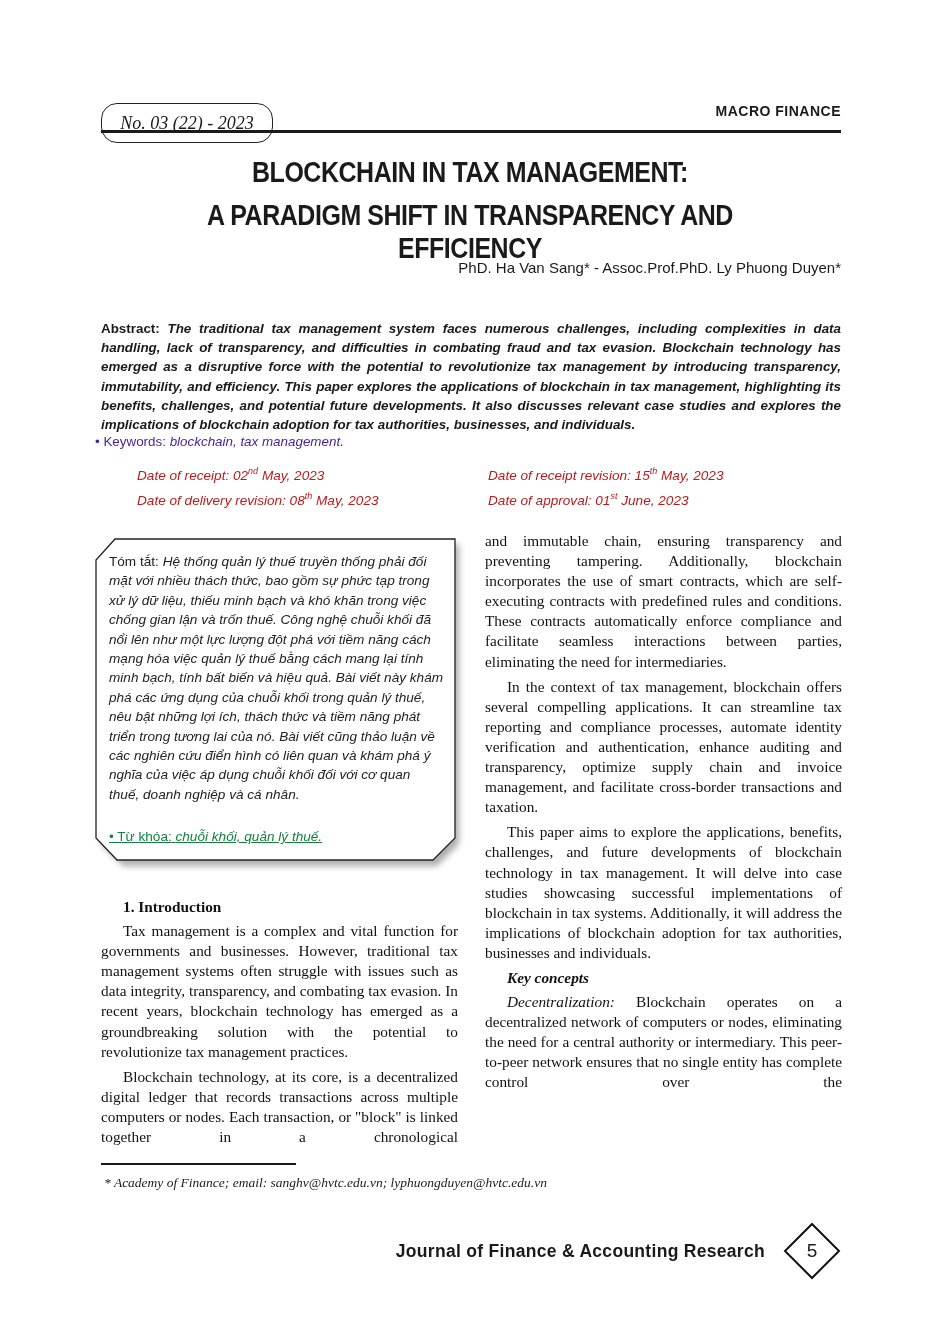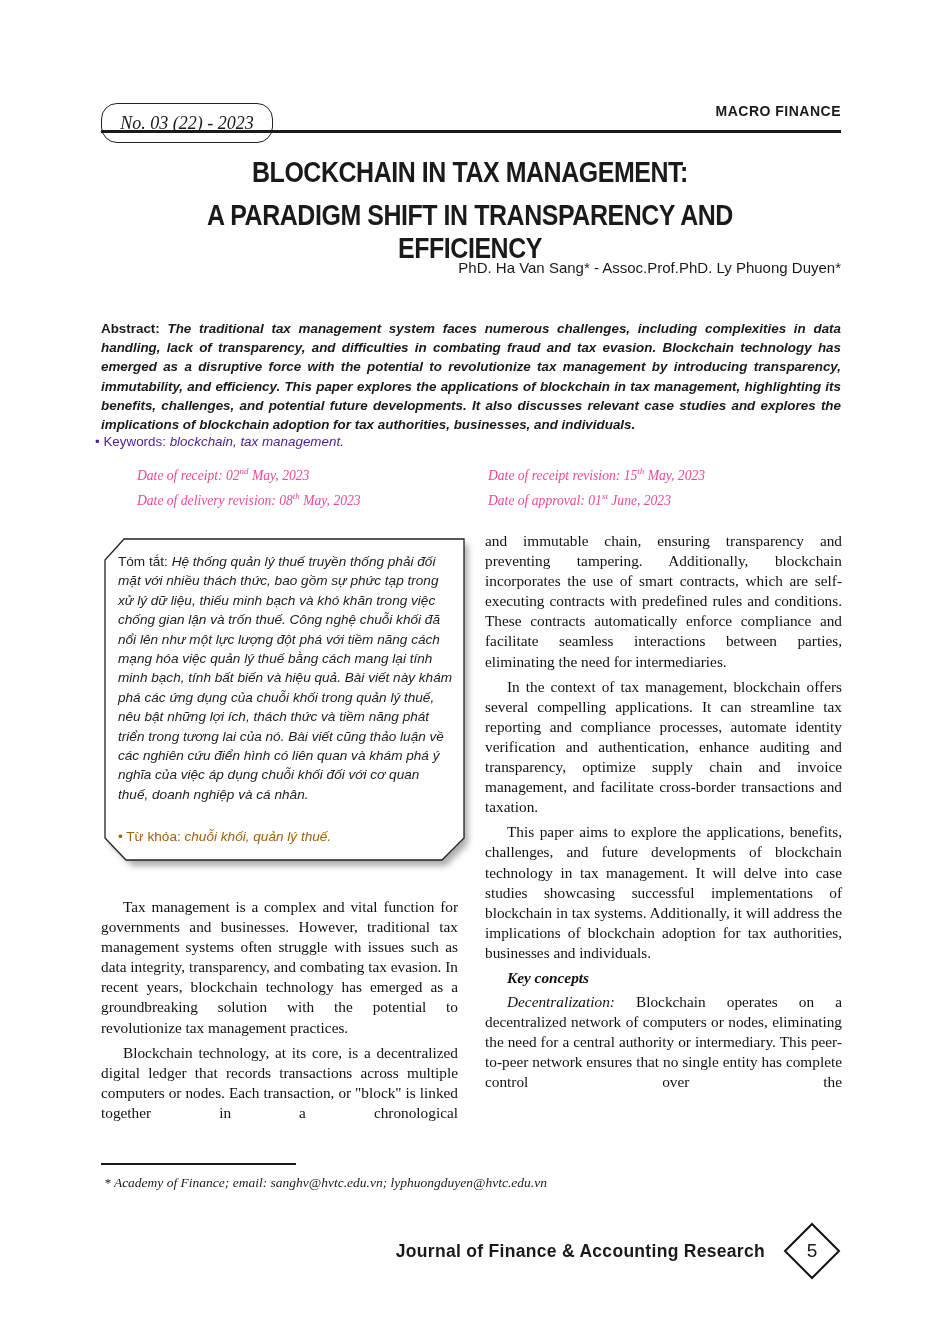--- a/index.html
+++ b/index.html
@@ -39,38 +39,38 @@
     text-align: justify; font-weight: bold; margin-top: 28px;
   }
   .abstract .lbl { font-style: normal; }
   .abstract .txt { font-style: italic; }
   .keywords {
     left: 95px; top: 434px;
     font-family: "Liberation Sans", sans-serif; font-size: 13.4px; color: #4c1d95;
   }
   .keywords .kw { font-style: italic; }
 
-  .dates { font-family: Liberation Serif, serif; font-style: italic; font-size: 13.6px; color: #ec4899; }
+  .dates { font-family: Liberation Sans, sans-serif; font-style: italic; font-size: 13.6px; color: #b91c1c; }
   .d1 { left: 137px; top: 466px; }
   .d2 { left: 488px; top: 466px; }
   .d3 { left: 137px; top: 491px; }
   .d4 { left: 488px; top: 491px; }
   .dates sup { font-size: 9px; }
 
   
   .vn-box {
-    left: 104px; top: 538px; width: 361px; height: 322px;
+    left: 95px; top: 538px; width: 361px; height: 322px;
   }
   .vn-box svg { position: absolute; left: 0; top: 0; }
   .vn-text {
     position: absolute; left: 14px; top: 14px; width: 335px;
     font-family: "Liberation Sans", sans-serif; font-size: 13.6px; line-height: 19.4px; color: #222;
   }
   .vn-text .txt { font-style: italic; }
-  .vn-kw { position: absolute; left: 14px; top: 291px; font-family: "Liberation Sans", sans-serif; font-size: 13.6px; color: #a16207; }
+  .vn-kw { position: absolute; left: 14px; top: 291px; font-family: "Liberation Sans", sans-serif; font-size: 13.6px; color: #15803d; text-decoration: underline; }
   .vn-kw .kw { font-style: italic; }
 
   
   .col {
     font-family: "Liberation Serif", serif; font-size: 15.3px; line-height: 20.1px;
     text-align: justify; color: #111;
   }
   .col p { margin: 0 0 5px 0; text-indent: 22px; font-family: Liberation Serif, serif; }
   .col h3 { margin: 0 0 4px 0; font-size: 15.3px; font-weight: bold; padding-left: 22px; }
   .col h4 { margin: 0 0 4px 0; font-size: 15.3px; font-weight: bold; font-style: italic; padding-left: 22px; }
@@ -137,20 +137,21 @@
     <span>Tóm tắt:</span>
     <span class="txt">Hệ thống quản lý thuế truyền thống phải đối mặt với nhiều thách thức, bao gồm sự phức tạp trong xử lý dữ liệu, thiếu minh bạch và khó khăn trong việc chống gian lận và trốn thuế. Công nghệ chuỗi khối đã nổi lên như một lực lượng đột phá với tiềm năng cách mạng hóa việc quản lý thuế bằng cách mang lại tính minh bạch, tính bất biến và hiệu quả. Bài viết này khám phá các ứng dụng của chuỗi khối trong quản lý thuế, nêu bật những lợi ích, thách thức và tiềm năng phát triển trong tương lai của nó. Bài viết cũng thảo luận về các nghiên cứu điển hình có liên quan và khám phá ý nghĩa của việc áp dụng chuỗi khối đối với cơ quan thuế, doanh nghiệp và cá nhân.</span>
   </div>
   <div class="vn-kw">
     <span>• Từ khóa:</span>
     <span class="kw">chuỗi khối, quản lý thuế.</span>
   </div>
 </div>
 
 <div class="abs col col-left">
+  <h3>1. Introduction</h3>
   <p>Tax management is a complex and vital function for governments and businesses. However, traditional tax management systems often struggle with issues such as data integrity, transparency, and combating tax evasion. In recent years, blockchain technology has emerged as a groundbreaking solution with the potential to revolutionize tax management practices.</p>
   <p class="lastline-justify">Blockchain technology, at its core, is a decentralized digital ledger that records transactions across multiple computers or nodes. Each transaction, or "block" is linked together in a chronological</p>
 </div>
 
 <div class="abs col col-right">
   <p style="text-indent:0">and immutable chain, ensuring transparency and preventing tampering. Additionally, blockchain incorporates the use of smart contracts, which are self-executing contracts with predefined rules and conditions. These contracts automatically enforce compliance and facilitate seamless interactions between parties, eliminating the need for intermediaries.</p>
   <p>In the context of tax management, blockchain offers several compelling applications. It can streamline tax reporting and compliance processes, automate identity verification and authentication, enhance auditing and transparency, optimize supply chain and invoice management, and facilitate cross-border transactions and taxation.</p>
   <p>This paper aims to explore the applications, benefits, challenges, and future developments of blockchain technology in tax management. It will delve into case studies showcasing successful implementations of blockchain in tax systems. Additionally, it will address the implications of blockchain adoption for tax authorities, businesses and individuals.</p>
   <h4>Key concepts</h4>
   <p class="lastline-justify"><span class="em">Decentralization:</span><span> Blockchain operates on a decentralized network of computers or nodes, eliminating the need for a central authority or intermediary. This peer-to-peer network ensures that no single entity has complete control over the</span></p>

